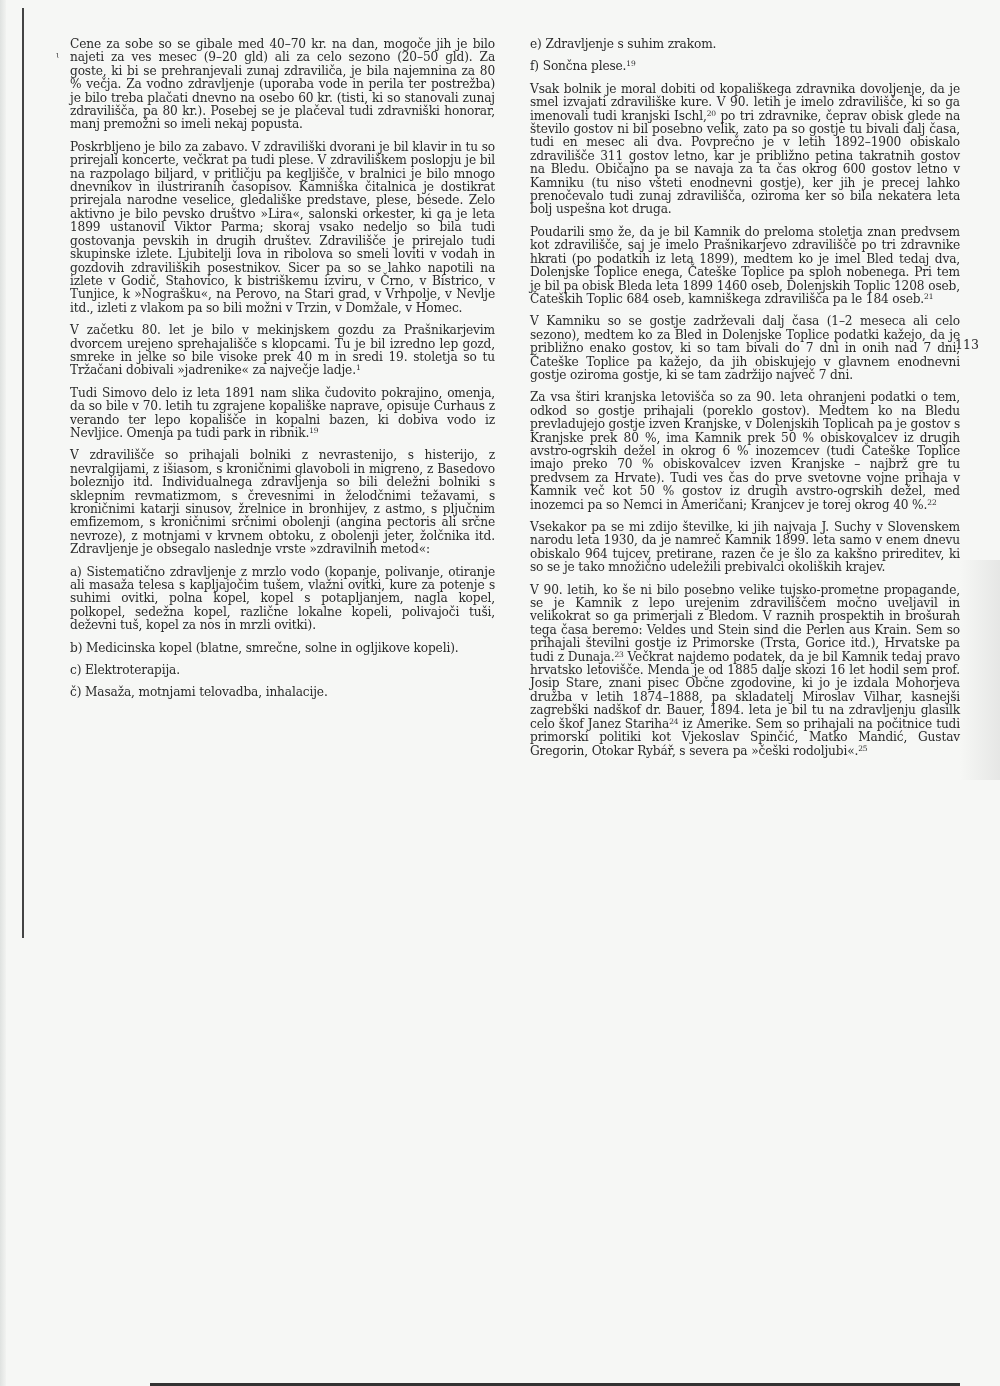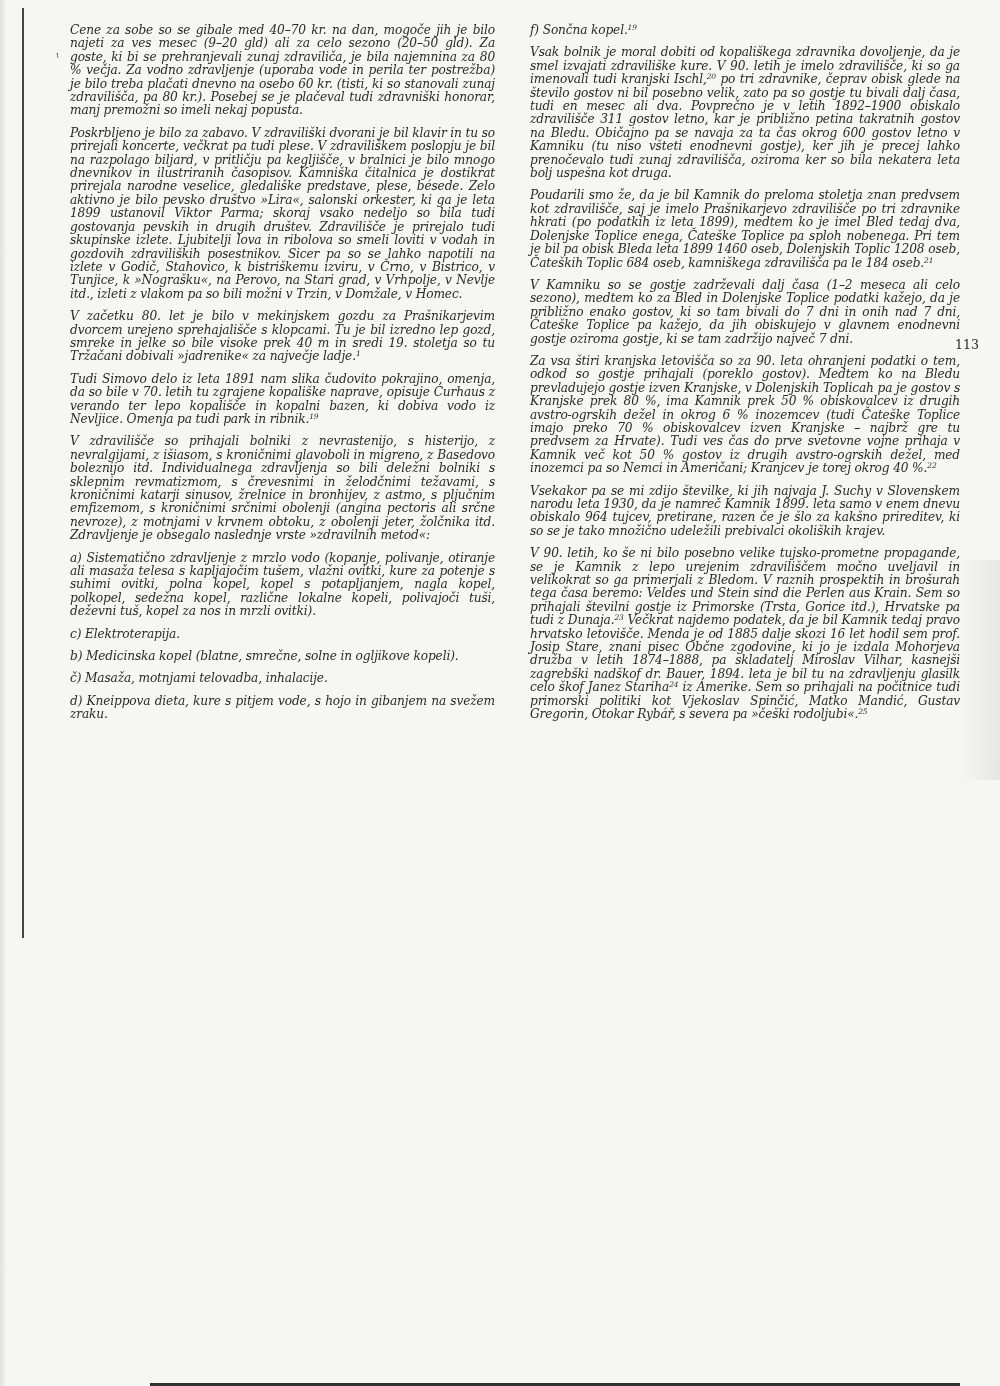--- a/index.html
+++ b/index.html
@@ -15,25 +15,24 @@
       background: linear-gradient(to right, #dfe2e0, #f2f3f1);
     }
     .margin-rule {
       position: absolute; left: 22px; top: 8px; width: 2px; height: 930px;
       background: #444;
     }
     .margin-mark {
       position: absolute; left: 56px; top: 50px; font-size: 9px; color: #555;
     }
     .column {
-      position: absolute; top: 24px; width: 425px;
+      position: absolute; top: 38px; width: 425px;
       font-size: 12.2px; line-height: 13.4px;
       text-align: justify;
       letter-spacing: -0.15px;
-      font-style: italic;
     }
     .col-left { left: 70px; }
     .col-right { left: 530px; width: 430px; }
     .column p { margin: 0 0 9px 0; }
     sup { font-size: 7.5px; line-height: 0; vertical-align: 4px; }
     .page-number {
       position: absolute; left: 955px; top: 337px; font-size: 12.5px;
     }
     .right-shadow {
       position: absolute; right: 0; top: 560px; width: 40px; height: 220px;
@@ -50,28 +49,28 @@
 <div class="margin-rule"></div>
 <div class="margin-mark">ɩ</div>
 
 <div class="column col-left">
   <p><span>Cene za sobe so se gibale med 40–70 kr. na dan, mogoče jih je bilo najeti za ves mesec (9–20 gld) ali za celo sezono (20–50 gld). Za goste, ki bi se prehranjevali zunaj zdraviliča, je bila najemnina za 80 % večja. Za vodno zdravljenje (uporaba vode in perila ter postrežba) je bilo treba plačati dnevno na osebo 60 kr. (tisti, ki so stanovali zunaj zdravilišča, pa 80 kr.). Posebej se je plačeval tudi zdravniški honorar, manj premožni so imeli nekaj popusta.</span></p>
   <p><span>Poskrbljeno je bilo za zabavo. V zdraviliški dvorani je bil klavir in tu so prirejali koncerte, večkrat pa tudi plese. V zdraviliškem poslopju je bil na razpolago biljard, v pritličju pa kegljišče, v bralnici je bilo mnogo dnevnikov in ilustriranih časopisov. Kamniška čitalnica je dostikrat prirejala narodne veselice, gledališke predstave, plese, bésede. Zelo aktivno je bilo pevsko društvo »Lira«, salonski orkester, ki ga je leta 1899 ustanovil Viktor Parma; skoraj vsako nedeljo so bila tudi gostovanja pevskih in drugih društev. Zdravilišče je prirejalo tudi skupinske izlete. Ljubitelji lova in ribolova so smeli loviti v vodah in gozdovih zdraviliških posestnikov. Sicer pa so se lahko napotili na izlete v Godič, Stahovico, k bistriškemu izviru, v Črno, v Bistrico, v Tunjice, k »Nograšku«, na Perovo, na Stari grad, v Vrhpolje, v Nevlje itd., izleti z vlakom pa so bili možni v Trzin, v Domžale, v Homec.</span></p>
   <p><span>V začetku 80. let je bilo v mekinjskem gozdu za Prašnikarjevim dvorcem urejeno sprehajališče s klopcami. Tu je bil izredno lep gozd, smreke in jelke so bile visoke prek 40 m in sredi 19. stoletja so tu Tržačani dobivali »jadrenike« za največje ladje.</span><sup>1</sup></p>
   <p><span>Tudi Simovo delo iz leta 1891 nam slika čudovito pokrajino, omenja, da so bile v 70. letih tu zgrajene kopališke naprave, opisuje Curhaus z verando ter lepo kopališče in kopalni bazen, ki dobiva vodo iz Nevljice. Omenja pa tudi park in ribnik.</span><sup>19</sup></p>
   <p><span>V zdravilišče so prihajali bolniki z nevrastenijo, s histerijo, z nevralgijami, z išiasom, s kroničnimi glavoboli in migreno, z Basedovo boleznijo itd. Individualnega zdravljenja so bili deležni bolniki s sklepnim revmatizmom, s črevesnimi in želodčnimi težavami, s kroničnimi katarji sinusov, žrelnice in bronhijev, z astmo, s pljučnim emfizemom, s kroničnimi srčnimi obolenji (angina pectoris ali srčne nevroze), z motnjami v krvnem obtoku, z obolenji jeter, žolčnika itd. Zdravljenje je obsegalo naslednje vrste »zdravilnih metod«:</span></p>
   <p><span>a) Sistematično zdravljenje z mrzlo vodo (kopanje, polivanje, otiranje ali masaža telesa s kapljajočim tušem, vlažni ovitki, kure za potenje s suhimi ovitki, polna kopel, kopel s potapljanjem, nagla kopel, polkopel, sedežna kopel, različne lokalne kopeli, polivajoči tuši, deževni tuš, kopel za nos in mrzli ovitki).</span></p>
+  <p><span>b) Medicinska kopel (blatne, smrečne, solne in ogljikove kopeli).</span></p>
   <p><span>c) Elektroterapija.</span></p>
-  <p><span>b) Medicinska kopel (blatne, smrečne, solne in ogljikove kopeli).</span></p>
   <p><span>č) Masaža, motnjami telovadba, inhalacije.</span></p>
-  <p><span>d) Kneippova dieta, kure s pitjem vode, s hojo in gibanjem na svežem zraku.</span></p>
 </div>
 
 <div class="column col-right">
-  <p><span>f) Sončna kopel.</span><sup>19</sup></p>
+  <p><span>e) Zdravljenje s suhim zrakom.</span></p>
+  <p><span>f) Sončna plese.</span><sup>19</sup></p>
   <p><span>Vsak bolnik je moral dobiti od kopališkega zdravnika dovoljenje, da je smel izvajati zdraviliške kure. V 90. letih je imelo zdravilišče, ki so ga imenovali tudi kranjski Ischl,</span><sup>20</sup><span> po tri zdravnike, čeprav obisk glede na število gostov ni bil posebno velik, zato pa so gostje tu bivali dalj časa, tudi en mesec ali dva. Povprečno je v letih 1892–1900 obiskalo zdravilišče 311 gostov letno, kar je približno petina takratnih gostov na Bledu. Običajno pa se navaja za ta čas okrog 600 gostov letno v Kamniku (tu niso všteti enodnevni gostje), ker jih je precej lahko prenočevalo tudi zunaj zdravilišča, oziroma ker so bila nekatera leta bolj uspešna kot druga.</span></p>
   <p><span>Poudarili smo že, da je bil Kamnik do preloma stoletja znan predvsem kot zdravilišče, saj je imelo Prašnikarjevo zdravilišče po tri zdravnike hkrati (po podatkih iz leta 1899), medtem ko je imel Bled tedaj dva, Dolenjske Toplice enega, Čateške Toplice pa sploh nobenega. Pri tem je bil pa obisk Bleda leta 1899 1460 oseb, Dolenjskih Toplic 1208 oseb, Čateških Toplic 684 oseb, kamniškega zdravilišča pa le 184 oseb.</span><sup>21</sup></p>
   <p><span>V Kamniku so se gostje zadrževali dalj časa (1–2 meseca ali celo sezono), medtem ko za Bled in Dolenjske Toplice podatki kažejo, da je približno enako gostov, ki so tam bivali do 7 dni in onih nad 7 dni, Čateške Toplice pa kažejo, da jih obiskujejo v glavnem enodnevni gostje oziroma gostje, ki se tam zadržijo največ 7 dni.</span></p>
   <p><span>Za vsa štiri kranjska letovišča so za 90. leta ohranjeni podatki o tem, odkod so gostje prihajali (poreklo gostov). Medtem ko na Bledu prevladujejo gostje izven Kranjske, v Dolenjskih Toplicah pa je gostov s Kranjske prek 80 %, ima Kamnik prek 50 % obiskovalcev iz drugih avstro-ogrskih dežel in okrog 6 % inozemcev (tudi Čateške Toplice imajo preko 70 % obiskovalcev izven Kranjske – najbrž gre tu predvsem za Hrvate). Tudi ves čas do prve svetovne vojne prihaja v Kamnik več kot 50 % gostov iz drugih avstro-ogrskih dežel, med inozemci pa so Nemci in Američani; Kranjcev je torej okrog 40 %.</span><sup>22</sup></p>
   <p><span>Vsekakor pa se mi zdijo številke, ki jih najvaja J. Suchy v Slovenskem narodu leta 1930, da je namreč Kamnik 1899. leta samo v enem dnevu obiskalo 964 tujcev, pretirane, razen če je šlo za kakšno prireditev, ki so se je tako množično udeležili prebivalci okoliških krajev.</span></p>
   <p><span>V 90. letih, ko še ni bilo posebno velike tujsko-prometne propagande, se je Kamnik z lepo urejenim zdraviliščem močno uveljavil in velikokrat so ga primerjali z Bledom. V raznih prospektih in brošurah tega časa beremo: Veldes und Stein sind die Perlen aus Krain. Sem so prihajali številni gostje iz Primorske (Trsta, Gorice itd.), Hrvatske pa tudi z Dunaja.</span><sup>23</sup><span> Večkrat najdemo podatek, da je bil Kamnik tedaj pravo hrvatsko letovišče. Menda je od 1885 dalje skozi 16 let hodil sem prof. Josip Stare, znani pisec Občne zgodovine, ki jo je izdala Mohorjeva družba v letih 1874–1888, pa skladatelj Miroslav Vilhar, kasnejši zagrebški nadškof dr. Bauer, 1894. leta je bil tu na zdravljenju glasilk celo škof Janez Stariha</span><sup>24</sup><span> iz Amerike. Sem so prihajali na počitnice tudi primorski politiki kot Vjekoslav Spinčić, Matko Mandić, Gustav Gregorin, Otokar Rybář, s severa pa »češki rodoljubi«.</span><sup>25</sup></p>
 </div>
 
 <div class="page-number">113</div>
 <div class="right-shadow"></div>

